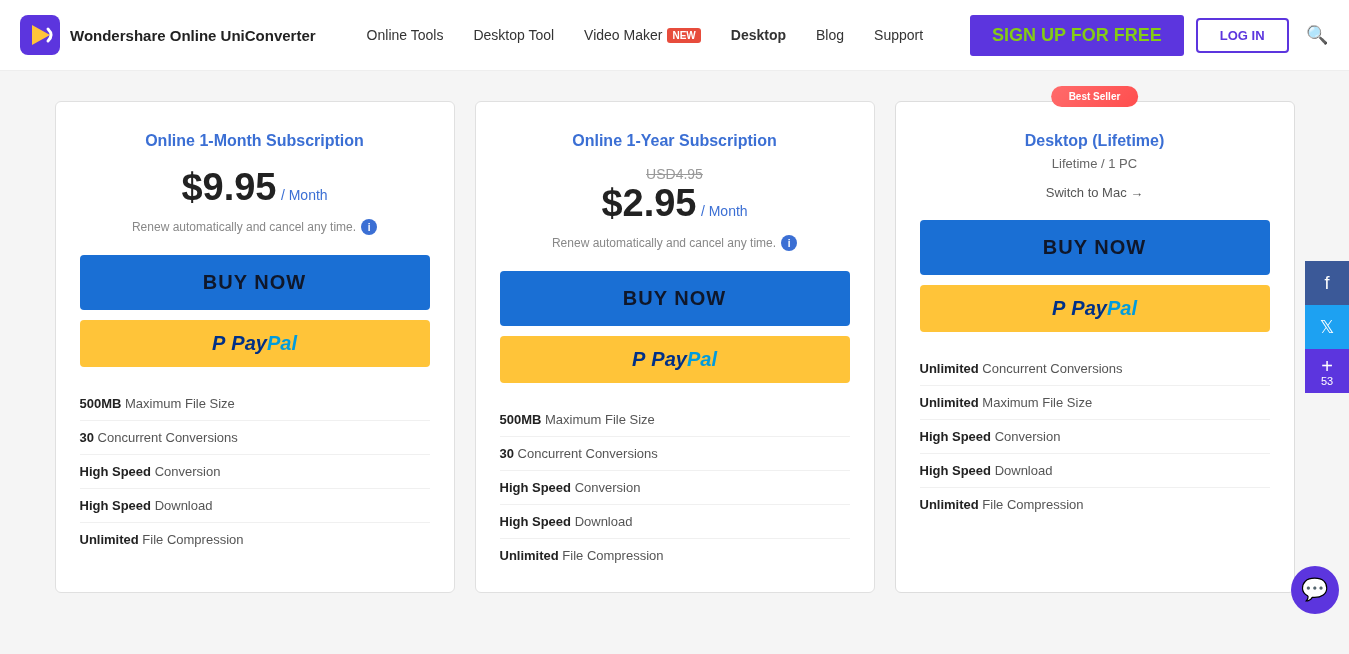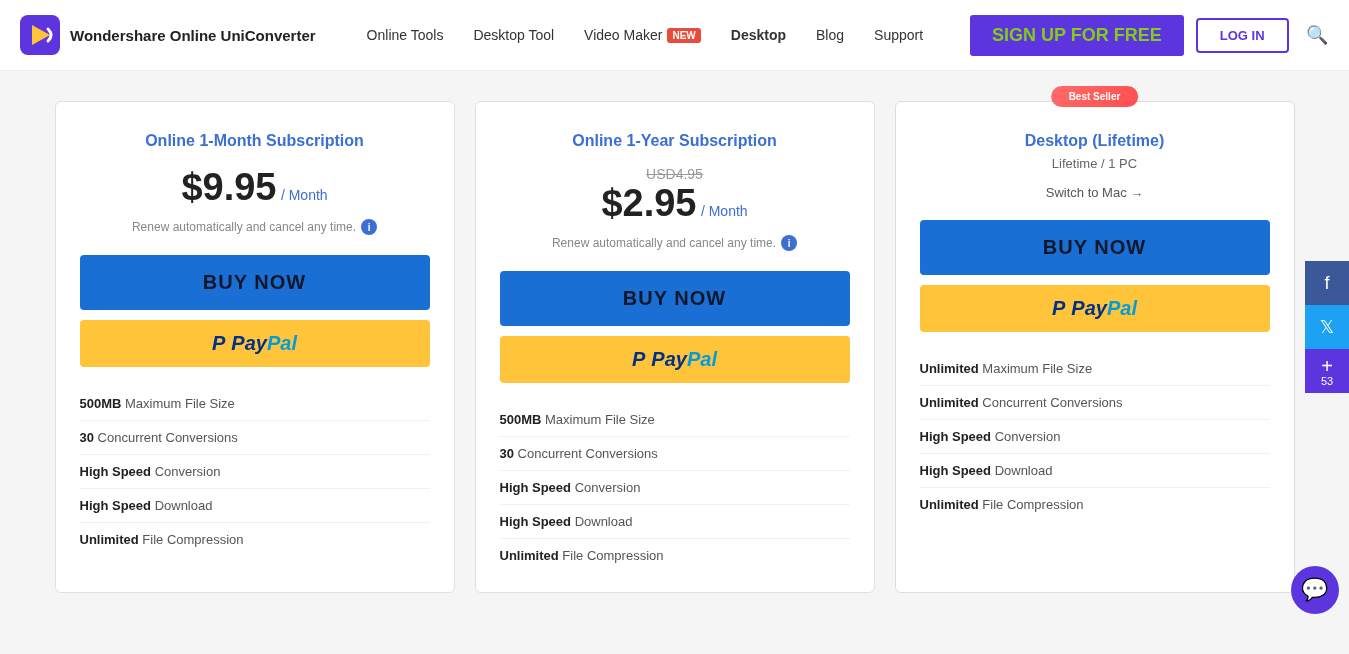--- a/index.html
+++ b/index.html
@@ -422,24 +422,24 @@
         <div class="plan-title">Desktop (Lifetime)</div>
         <div class="plan-subtitle">Lifetime / 1 PC</div>
         <div class="switch-mac">Switch to Mac →</div>
         <button class="btn-buy">BUY NOW</button>
         <button class="paypal-btn">
     <span class="paypal-p">P</span>
     <span style="font-size:20px;font-weight:900;font-style:italic;"><span style="color:#003087;">Pay</span><span style="color:#009cde;">Pal</span></span>
   </button>
         <ul class="feature-list">
           <li class="feature-item">
+      <span class="feature-bold">Unlimited</span> Concurrent Conversions
+    </li>
+          <li class="feature-item">
       <span class="feature-bold">Unlimited</span> Maximum File Size
-    </li>
-          <li class="feature-item">
-      <span class="feature-bold">Unlimited</span> Concurrent Conversions
     </li>
           <li class="feature-item">
       <span class="feature-bold">High Speed</span> Conversion
     </li>
           <li class="feature-item">
       <span class="feature-bold">High Speed</span> Download
     </li>
           <li class="feature-item">
       <span class="feature-bold">Unlimited</span> File Compression
     </li>

